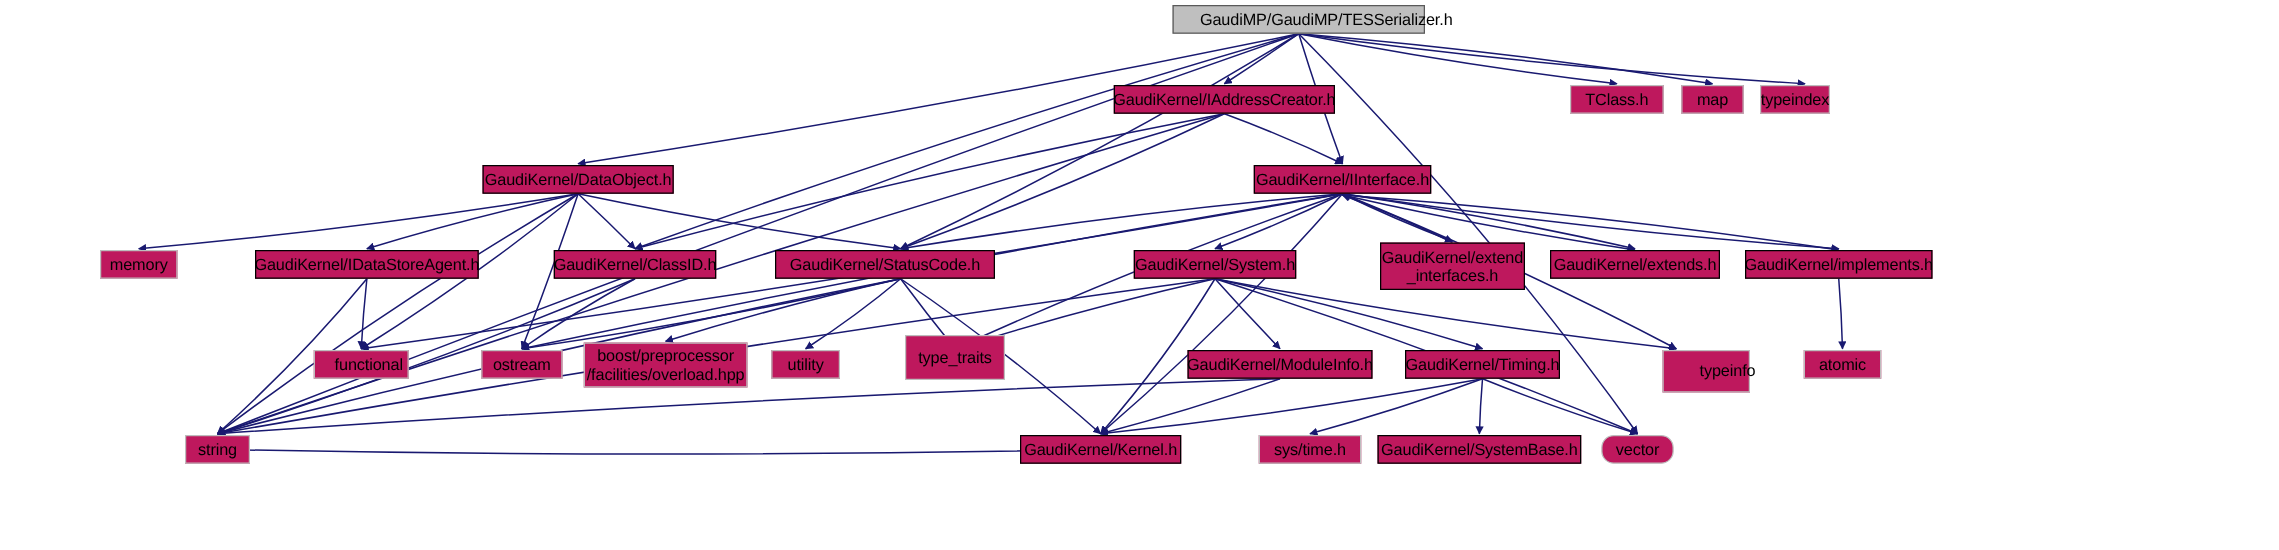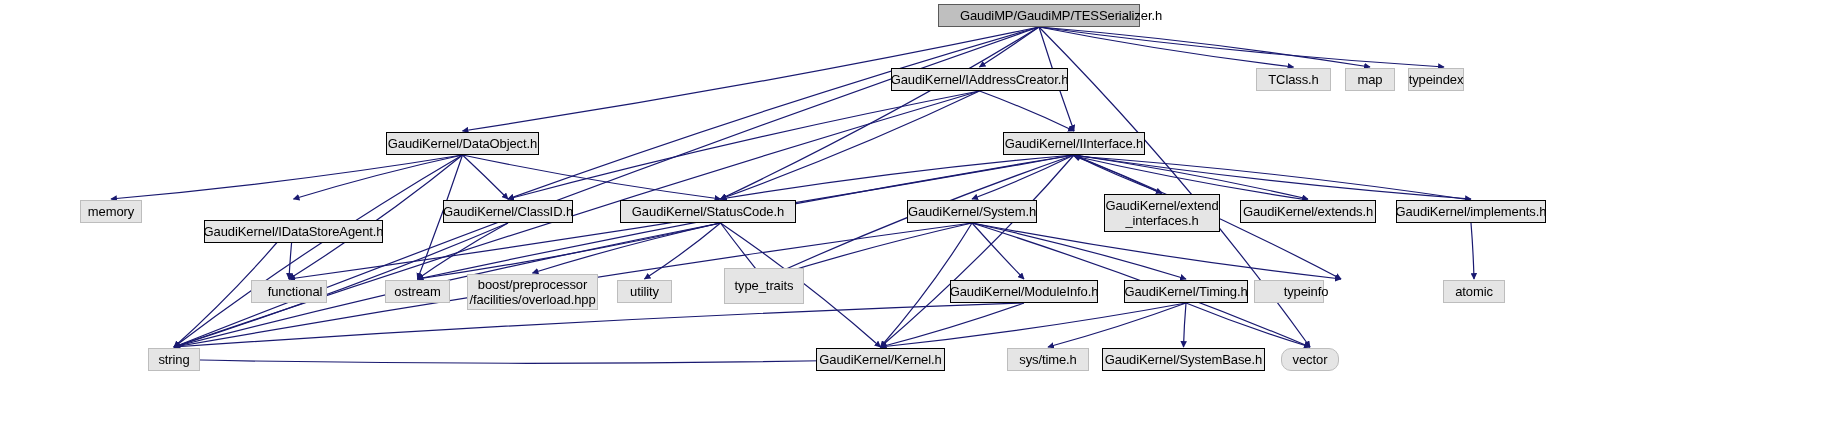--- a/index.html
+++ b/index.html
@@ -26,21 +26,21 @@
   .node {
     position: absolute;
     box-sizing: border-box;
     display: flex;
     align-items: center;
     justify-content: center;
     text-align: center;
     font-size: 13px;
     line-height: 14px;
     color: #000000;
-    background: #e5e5e5;
+    background: #be185d;
     white-space: pre-line;
     letter-spacing: -0.1px;
     z-index: 5;
   }
   
   .node.sys {
     border: 1px solid #bdbdbd;
   }
   
   .node.hdr {
@@ -130,37 +130,37 @@
   </svg>
   <div id="nodes">
       <div class="node root" style="left: 938px; top: 4px; width: 202px; height: 23px; padding-left: 44px;">GaudiMP/GaudiMP/TESSerializer.h</div>
       <div class="node hdr" style="left: 891px; top: 68px; width: 177px; height: 23px;">GaudiKernel/IAddressCreator.h</div>
       <div class="node sys" style="left: 1256px; top: 68px; width: 75px; height: 23px;">TClass.h</div>
       <div class="node sys" style="left: 1345px; top: 68px; width: 50px; height: 23px;">map</div>
       <div class="node sys" style="left: 1408px; top: 68px; width: 56px; height: 23px;">typeindex</div>
       <div class="node hdr" style="left: 386px; top: 132px; width: 153px; height: 23px;">GaudiKernel/DataObject.h</div>
       <div class="node hdr" style="left: 1003px; top: 132px; width: 142px; height: 23px;">GaudiKernel/IInterface.h</div>
       <div class="node sys" style="left: 80px; top: 200px; width: 62px; height: 23px;">memory</div>
-      <div class="node hdr" style="left: 204px; top: 200px; width: 179px; height: 23px; margin-top: 20px;">GaudiKernel/IDataStoreAgent.h</div>
+      <div class="node hdr" style="left: 204px; top: 200px; width: 179px; height: 23px;">GaudiKernel/IDataStoreAgent.h</div>
       <div class="node hdr" style="left: 443px; top: 200px; width: 130px; height: 23px;">GaudiKernel/ClassID.h</div>
       <div class="node hdr" style="left: 620px; top: 200px; width: 176px; height: 23px;">GaudiKernel/StatusCode.h</div>
       <div class="node hdr" style="left: 907px; top: 200px; width: 130px; height: 23px;">GaudiKernel/System.h</div>
       <div class="node hdr two-line" style="left: 1104px; top: 194px; width: 116px; height: 38px;">GaudiKernel/extend
 _interfaces.h</div>
       <div class="node hdr" style="left: 1240px; top: 200px; width: 136px; height: 23px;">GaudiKernel/extends.h</div>
       <div class="node hdr" style="left: 1396px; top: 200px; width: 150px; height: 23px;">GaudiKernel/implements.h</div>
       <div class="node sys" style="left: 251px; top: 280px; width: 76px; height: 23px; padding-left: 12px;">functional</div>
       <div class="node sys" style="left: 385px; top: 280px; width: 65px; height: 23px;">ostream</div>
       <div class="node sys two-line" style="left: 467px; top: 274px; width: 131px; height: 36px;">boost/preprocessor
 /facilities/overload.hpp</div>
       <div class="node sys" style="left: 617px; top: 280px; width: 55px; height: 23px;">utility</div>
       <div class="node sys" style="left: 724px; top: 268px; width: 80px; height: 36px;">type_traits</div>
       <div class="node hdr" style="left: 950px; top: 280px; width: 148px; height: 23px;">GaudiKernel/ModuleInfo.h</div>
       <div class="node hdr" style="left: 1124px; top: 280px; width: 124px; height: 23px;">GaudiKernel/Timing.h</div>
-      <div class="node sys" style="left: 1254px; top: 280px; width: 70px; height: 23px; padding-left: 34px;">typeinfo</div>
+      <div class="node sys" style="left: 1330px; top: 280px; width: 70px; height: 34px; padding-left: 34px;">typeinfo</div>
       <div class="node sys" style="left: 1443px; top: 280px; width: 62px; height: 23px;">atomic</div>
       <div class="node sys" style="left: 148px; top: 348px; width: 52px; height: 23px;">string</div>
       <div class="node hdr" style="left: 816px; top: 348px; width: 129px; height: 23px;">GaudiKernel/Kernel.h</div>
       <div class="node sys" style="left: 1007px; top: 348px; width: 82px; height: 23px;">sys/time.h</div>
       <div class="node hdr" style="left: 1102px; top: 348px; width: 163px; height: 23px;">GaudiKernel/SystemBase.h</div>
       <div class="node sys" style="left: 1281px; top: 348px; width: 58px; height: 23px; border-radius: 10px;">vector</div>
     </div>
 </div>
 
 </body></html>

